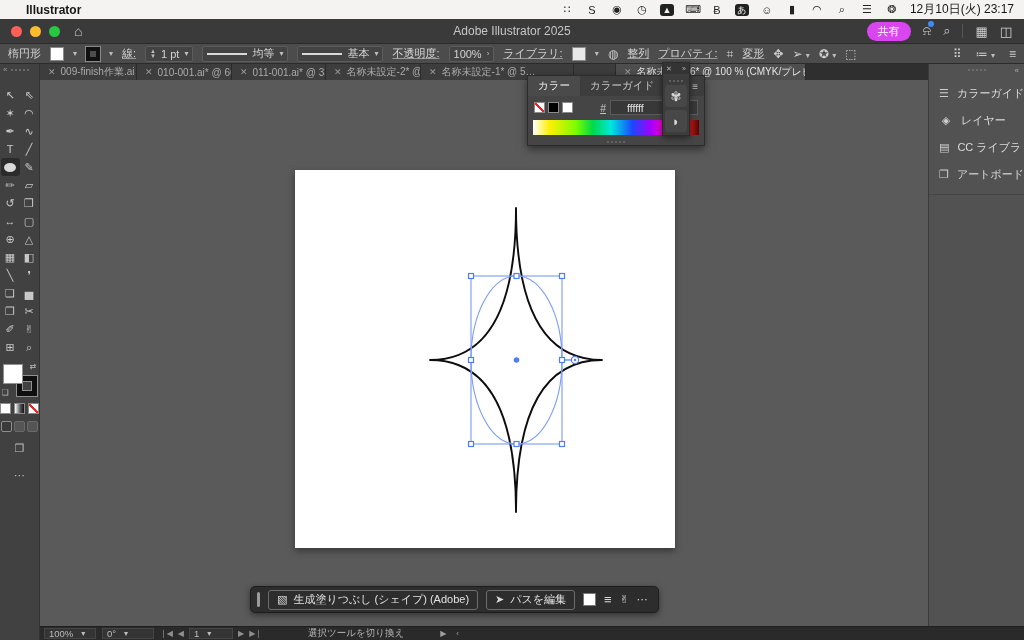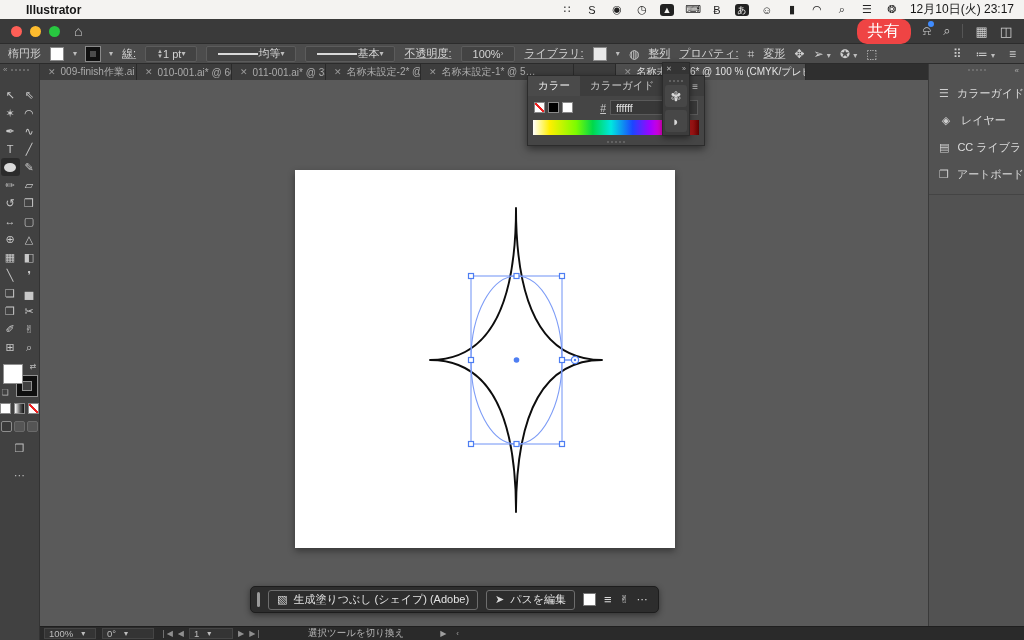--- a/index.html
+++ b/index.html
@@ -20,36 +20,36 @@
   .menu-status .clock { font-size:12px; white-space:nowrap; }
 
   
   .titlebar { position:absolute; top:19px; left:0; width:1024px; height:25px;
     background:#3a3a3a; display:flex; align-items:center; border-bottom:1px solid #2c2c2c; }
   .traffic { display:flex; gap:8px; padding:0 14px 0 11px; }
   .light { width:11px; height:11px; border-radius:50%; }
   .home-btn { color:#c9c9c9; font-size:14px; margin-right:8px; }
   .tb-title { position:absolute; left:0; right:0; text-align:center; color:#c6c6c6; font-size:12px; pointer-events:none; }
   .tb-right { margin-left:auto; display:flex; align-items:center; gap:12px; padding-right:12px; z-index:2; }
-  .share-pill { background:#ef4444; color:#fff; font-size:16px; padding:2px 11px; border-radius:10px; }
+  .share-pill { background:#d946ef; color:#fff; font-size:11px; padding:2px 11px; border-radius:10px; }
   .tb-ic { color:#cfcfcf; font-size:13px; position:relative; }
   .tb-ic .dot { position:absolute; top:-2px; right:-3px; width:6px; height:6px; border-radius:50%; background:#3f8cff; }
   .tb-sep { width:1px; height:14px; background:#555; }
 
   
   .controlbar { position:absolute; top:44px; left:0; width:1024px; height:20px;
     background:#4c4c4c; display:flex; align-items:center; gap:9px; font-size:11px; color:#d4d4d4;
     border-bottom:1px solid #2b2b2b; padding:0 8px; }
   .cb-label { white-space:nowrap;font-family:Liberation Serif, serif; }
   .cb-link { text-decoration:underline; text-decoration-color:#9a9a9a; white-space:nowrap; }
   .swatch { width:14px; height:14px; background:#fff; border:1px solid #8a8a8a; display:inline-block; }
   .stroke-proxy { width:14px; height:14px; border:4px solid #101010; background:transparent; outline:1px solid #8a8a8a; display:inline-block; }
   .chev { font-size:8px; color:#bdbdbd; }
   .cb-box { background:#434343; border:1px solid #5c5c5c; border-radius:2px; height:16px;
-    display:flex; align-items:center; padding:0 11px; white-space:nowrap; }
+    display:flex; align-items:center; gap:5px; padding:0 4px; white-space:nowrap; }
   .stepper { display:flex; flex-direction:column; font-size:6px; line-height:5px; color:#bdbdbd; }
   .dash-sample { display:inline-block; width:40px; height:0; border-top:2px solid #d8d8d8; }
   .cb-ic { color:#cfcfcf; font-size:12px; white-space:nowrap; }
   .cb-right { margin-left:auto; display:flex; gap:14px; align-items:center; }
 
   
   .tabbar { position:absolute; top:64px; left:40px; width:984px; height:16px; background:#2f2f2f;
     display:flex; font-size:10px; color:#ababab; }
   .dtab { display:flex; align-items:center; gap:5px; padding:0 8px; background:#3d3d3d;
     border-right:1px solid #2a2a2a; white-space:nowrap; overflow:hidden; }
@@ -111,21 +111,21 @@
   .cp-row { display:flex; align-items:center; padding:4px 6px 2px; gap:3px; }
   .cp-sw { width:11px; height:11px; border:1px solid #8a8a8a; }
   .cp-sw.none { background:#fff; position:relative; overflow:hidden; }
   .cp-sw.none::after { content:""; position:absolute; inset:0;
     background:linear-gradient(45deg,transparent 42%,#e22 42%,#e22 58%,transparent 58%); }
   .cp-sw.black { background:#000; }
   .cp-sw.white { background:#fff; }
   .cp-hex { margin-left:auto; display:flex; align-items:center; gap:4px; }
   .cp-hex .hash { text-decoration:underline; }
   .cp-hex-box { width:88px; height:15px; background:#383838; border:1px solid #5a5a5a; color:#e4e4e4;
-    display:flex; align-items:center; padding-left:5px; font-size:10.5px;text-align:center; }
+    display:flex; align-items:center; padding-left:16px; font-size:10.5px;text-align:center; }
   .spectrum { margin:3px 5px 0; height:15px;
     background:linear-gradient(90deg,#fff 0%,#ffef00 10%,#7CFC00 26%,#00d84a 36%,#00e7df 47%,#1b46ff 60%,#a400ff 71%,#ff00b7 80%,#ff2d2d 91%,#5c0000 100%); }
   .cp-grip { text-align:center; line-height:5px; margin-top:2px; }
   .cp-grip i { display:inline-block; width:2px; height:2px; background:#6d6d6d; border-radius:50%; margin:0 1px; }
 
   
   .minidock { position:absolute; left:662px; top:62px; width:28px; background:#3c3c3c;
     border:1px solid #2b2b2b; box-shadow:0 2px 6px rgba(0,0,0,.45); }
   .md-head { height:11px; display:flex; justify-content:space-between; align-items:center;
     padding:0 3px; color:#b5b5b5; font-size:7px; background:#343434; }
@@ -179,20 +179,21 @@
     </div>
   </div>
 
   <div class="titlebar">
     <div class="traffic">
       <span class="light" style="background:#ff5f57"></span>
       <span class="light" style="background:#febc2e"></span>
       <span class="light" style="background:#28c840"></span>
     </div>
     <span class="home-btn">⌂</span>
+    <span class="tb-title">Adobe Illustrator 2025</span>
     <div class="tb-right">
       <span class="share-pill">共有</span>
       <span class="tb-ic"><span>⍾</span><span class="dot"></span></span>
       <span class="tb-ic">⌕</span>
       <span class="tb-sep"></span>
       <span class="tb-ic">▦</span>
       <span class="tb-ic">◫</span>
     </div>
   </div>
 

